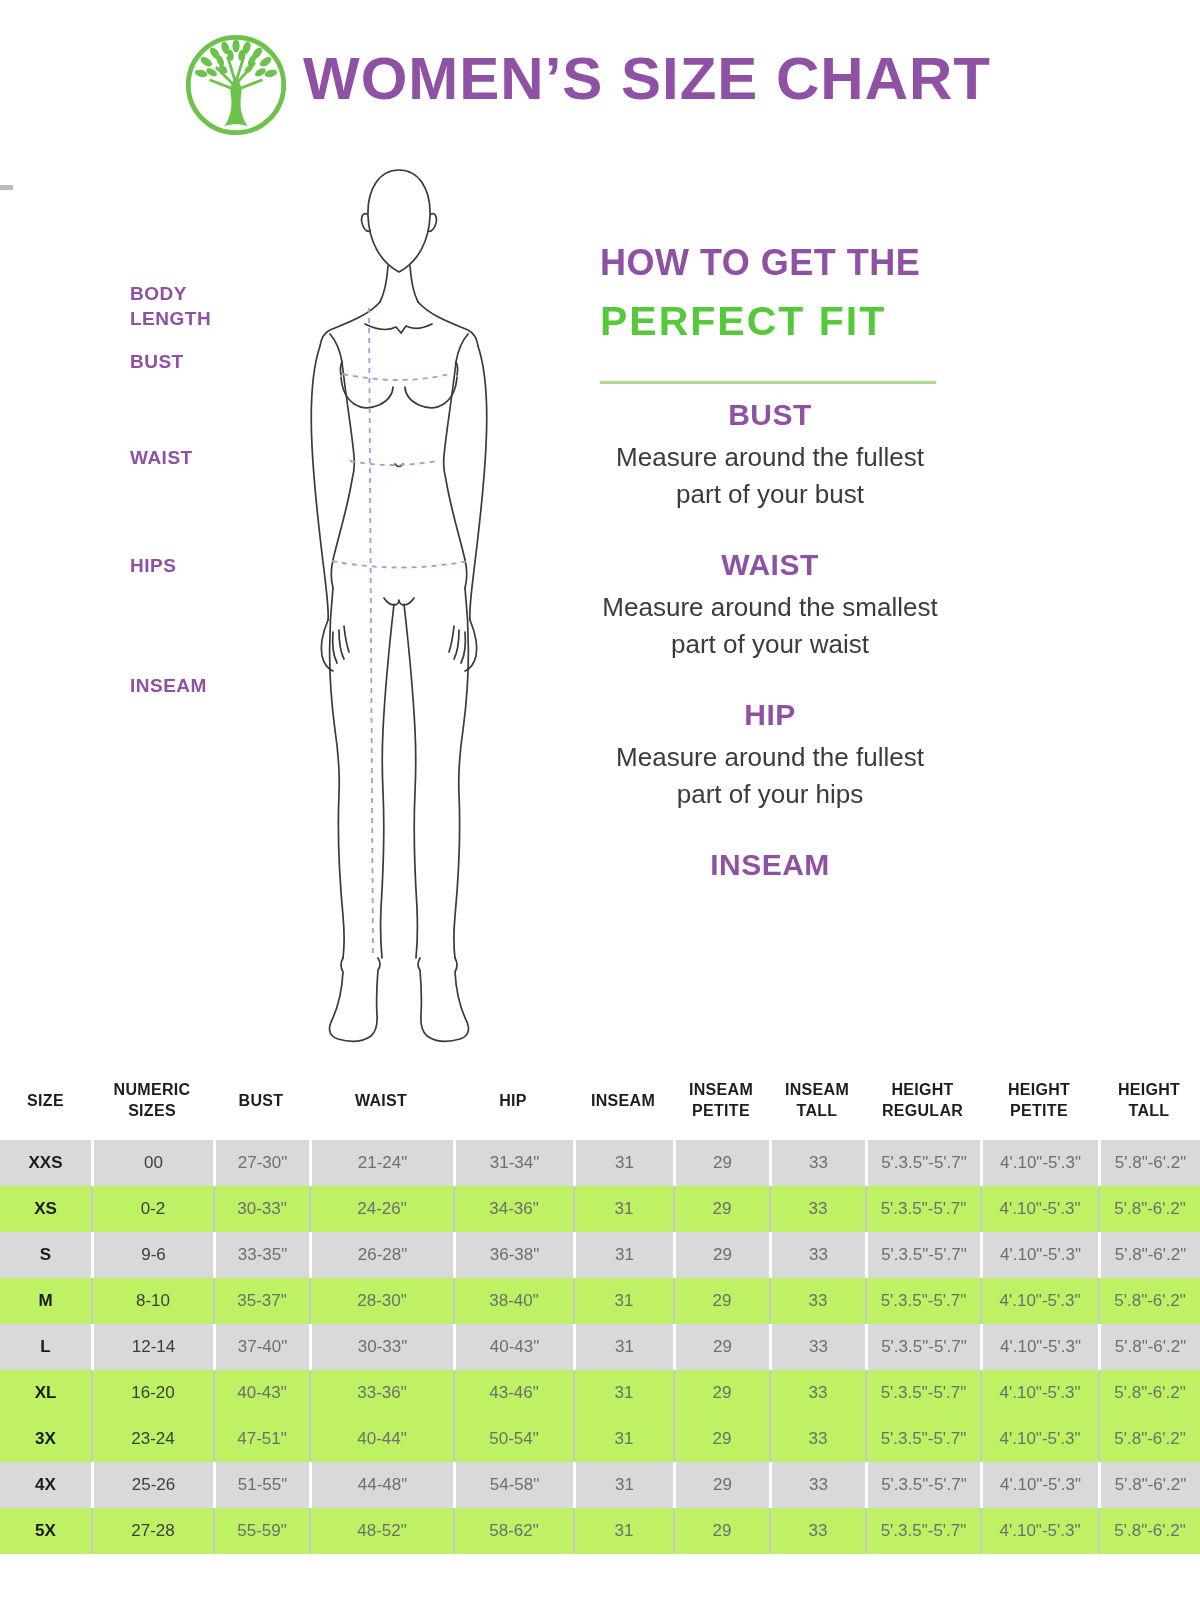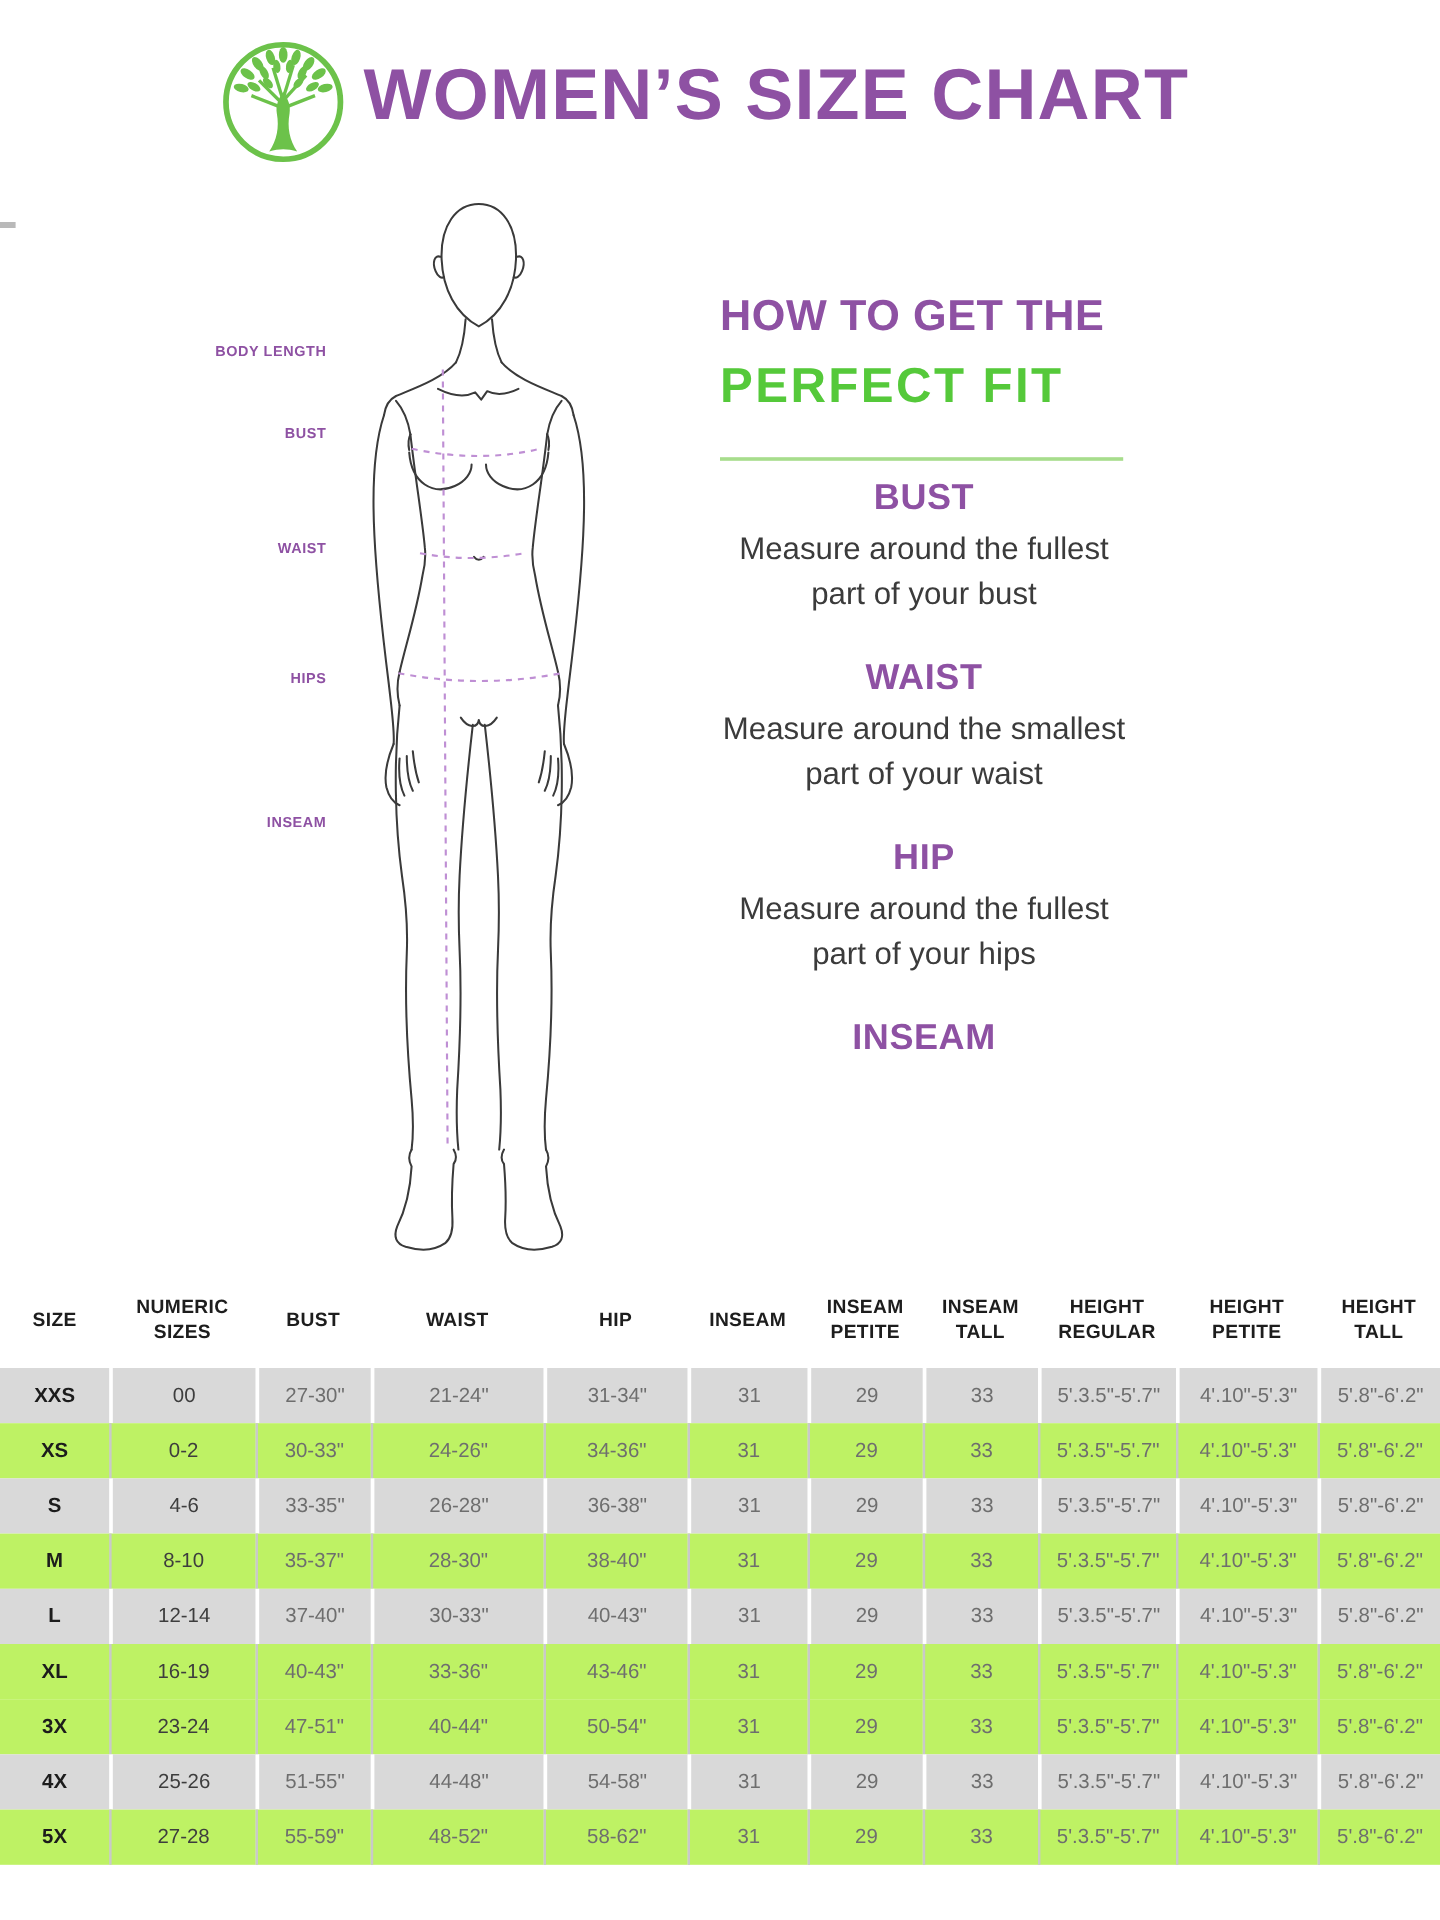--- a/index.html
+++ b/index.html
@@ -10,22 +10,22 @@
   .logo { position:absolute; left:183px; top:32px; width:106px; height:106px; }
   .page-title { position:absolute; left:303px; top:44px; margin:0;
                 font-size:60px; font-weight:bold; letter-spacing:1px;
                 color:var(--purple); white-space:nowrap; }
 
   .edge-dash { position:absolute; left:0; top:185px; width:13px; height:5px;
                background:#b9b9b9; }
 
   
   .figure-svg { position:absolute; left:282px; top:158px; width:234px; height:900px; }
-  .fig-label { position:absolute; left:130px; width:142px; text-align:right;
-               font-size:12px; font-weight:bold; letter-spacing:0.5px;
+  .fig-label { position:absolute; left:130px; width:142px; 
+               font-size:19px; font-weight:bold; letter-spacing:0.5px;
                color:var(--purple); line-height:25px; }
   .lbl-0 { top:281px; }
   .lbl-1 { top:349px; }
   .lbl-2 { top:445px; }
   .lbl-3 { top:553px; }
   .lbl-4 { top:673px; }
 
   
   .fit-guide { position:absolute; left:600px; top:243px; width:340px; }
   .fg-line1 { font-size:36px; font-weight:bold; letter-spacing:0.5px;
@@ -243,21 +243,21 @@
         <td class="col-hip">34-36"</td>
         <td class="col-inseam">31</td>
         <td class="col-inseam_petite">29</td>
         <td class="col-inseam_tall">33</td>
         <td class="col-height_regular">5'.3.5"-5'.7"</td>
         <td class="col-height_petite">4'.10"-5'.3"</td>
         <td class="col-height_tall">5'.8"-6'.2"</td>
       </tr>
       <tr class="row-gray">
         <td class="col-size">S</td>
-        <td class="col-numeric">4-6</td>
+        <td class="col-numeric">9-6</td>
         <td class="col-bust">33-35"</td>
         <td class="col-waist">26-28"</td>
         <td class="col-hip">36-38"</td>
         <td class="col-inseam">31</td>
         <td class="col-inseam_petite">29</td>
         <td class="col-inseam_tall">33</td>
         <td class="col-height_regular">5'.3.5"-5'.7"</td>
         <td class="col-height_petite">4'.10"-5'.3"</td>
         <td class="col-height_tall">5'.8"-6'.2"</td>
       </tr>
@@ -282,21 +282,21 @@
         <td class="col-hip">40-43"</td>
         <td class="col-inseam">31</td>
         <td class="col-inseam_petite">29</td>
         <td class="col-inseam_tall">33</td>
         <td class="col-height_regular">5'.3.5"-5'.7"</td>
         <td class="col-height_petite">4'.10"-5'.3"</td>
         <td class="col-height_tall">5'.8"-6'.2"</td>
       </tr>
       <tr class="row-white">
         <td class="col-size">XL</td>
-        <td class="col-numeric">16-19</td>
+        <td class="col-numeric">16-20</td>
         <td class="col-bust">40-43"</td>
         <td class="col-waist">33-36"</td>
         <td class="col-hip">43-46"</td>
         <td class="col-inseam">31</td>
         <td class="col-inseam_petite">29</td>
         <td class="col-inseam_tall">33</td>
         <td class="col-height_regular">5'.3.5"-5'.7"</td>
         <td class="col-height_petite">4'.10"-5'.3"</td>
         <td class="col-height_tall">5'.8"-6'.2"</td>
       </tr>

